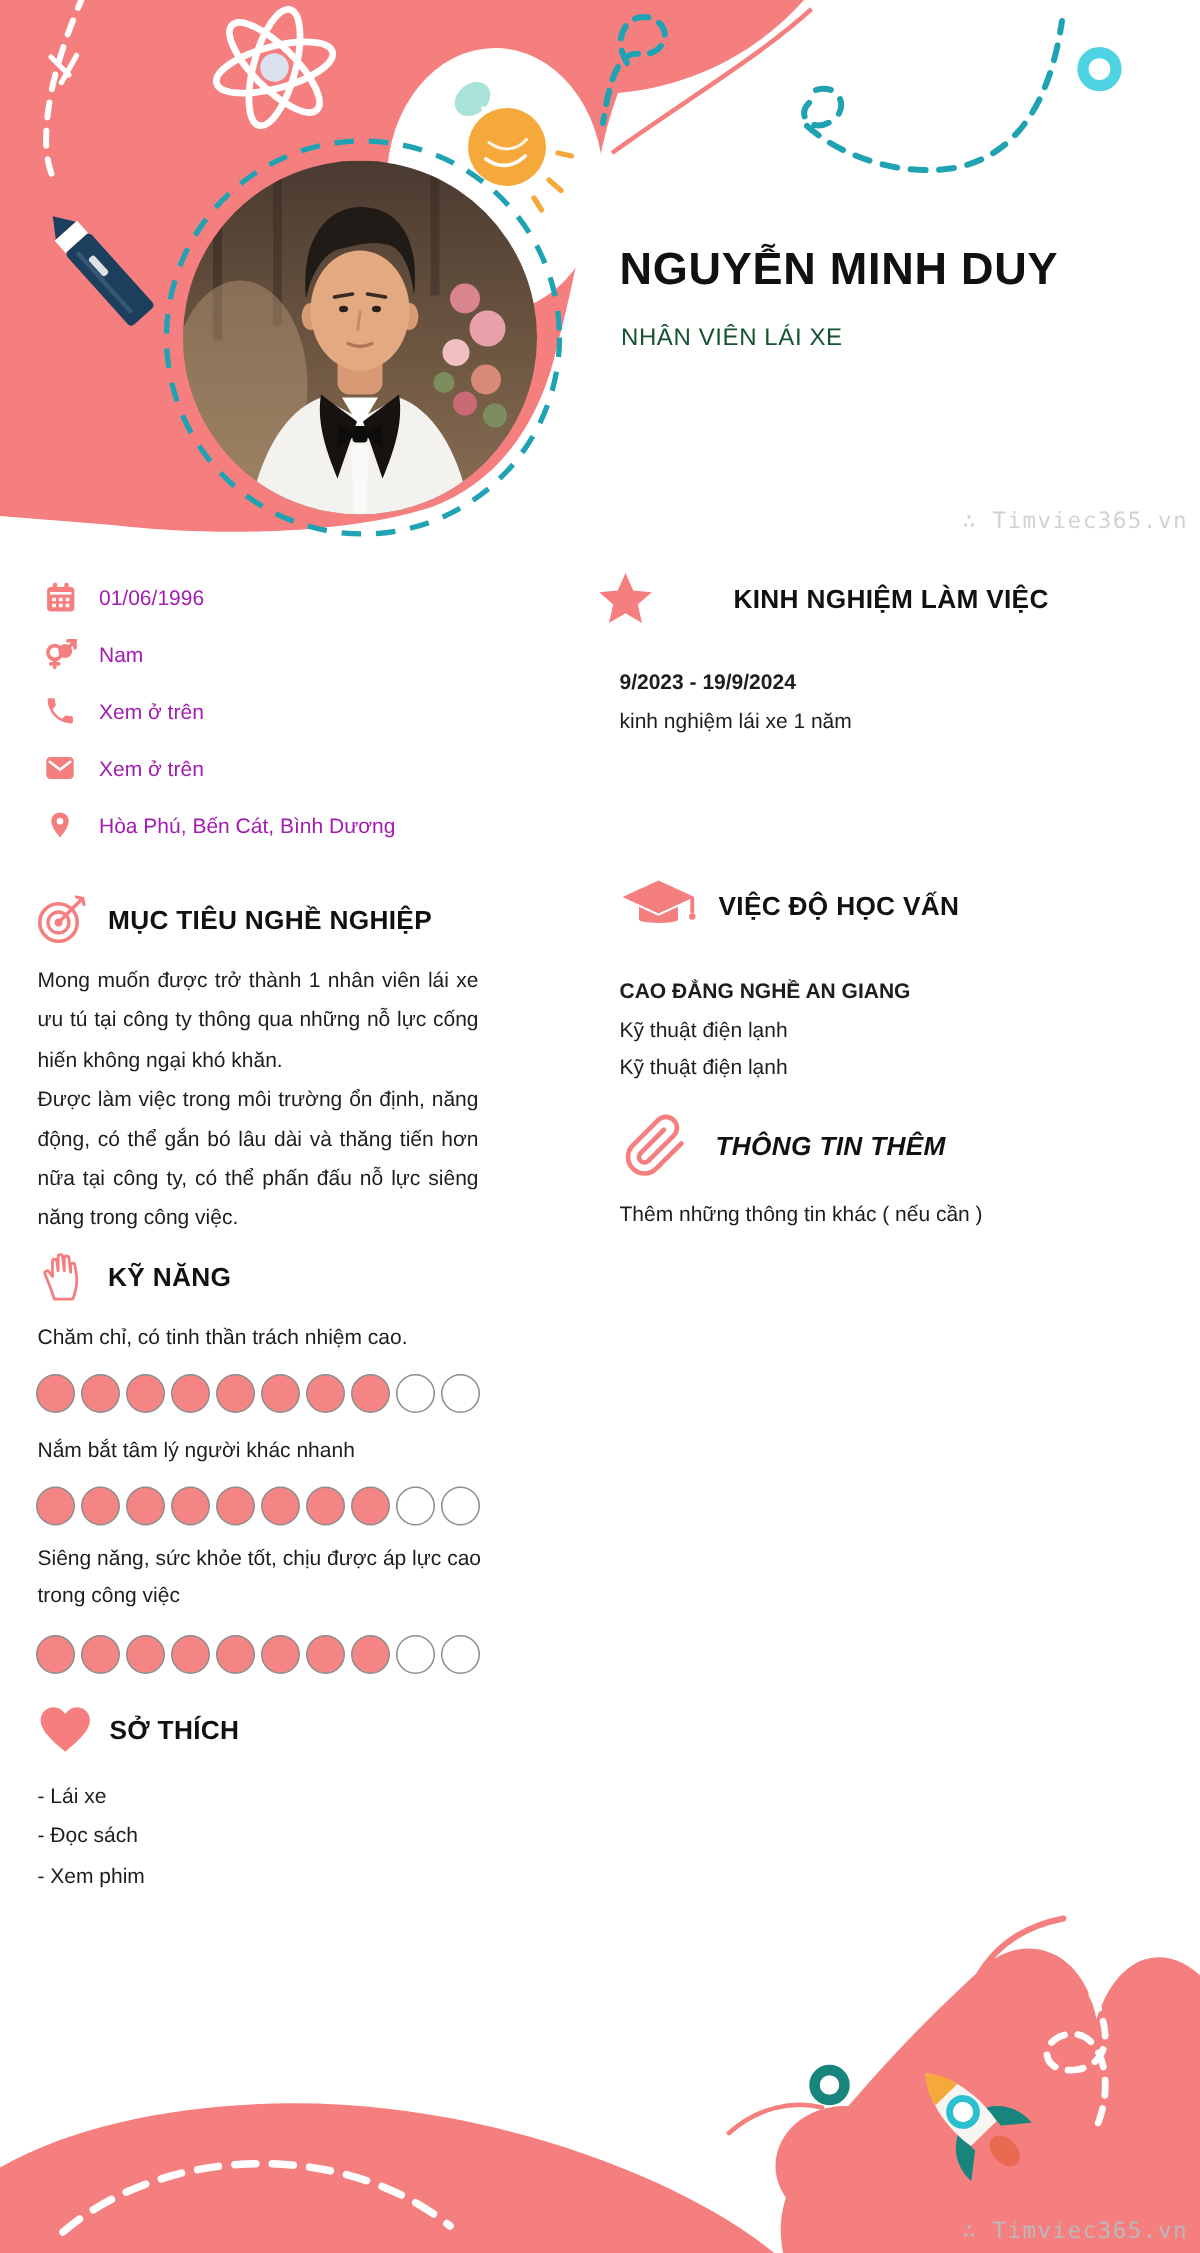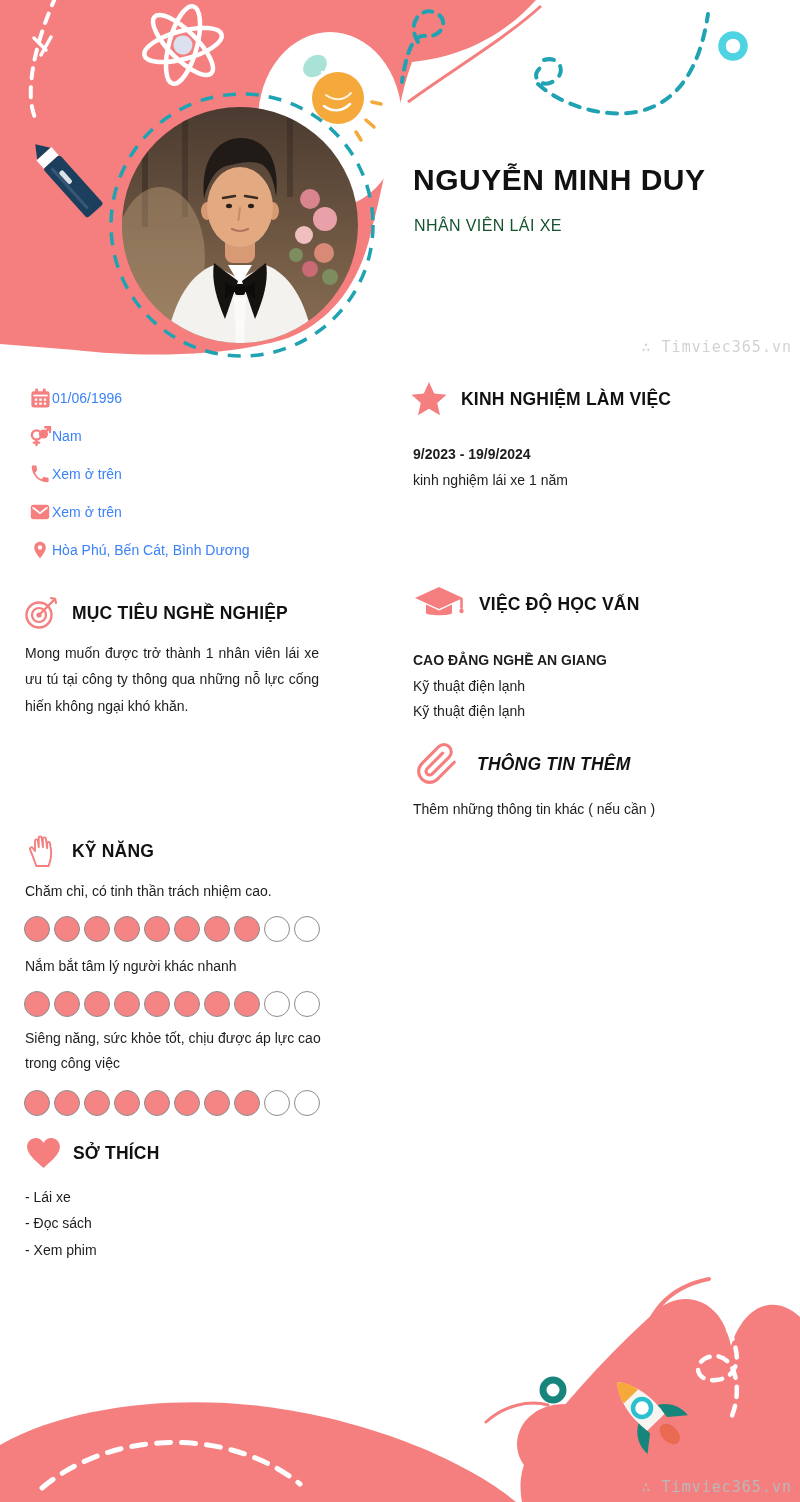--- a/index.html
+++ b/index.html
@@ -7,21 +7,21 @@
         font-family:"Liberation Sans","DejaVu Sans",sans-serif;color:#1d1d1d;}
   .abs{position:absolute;}
   svg{display:block;}
 
   .name{left:413px;top:163px;font-size:30px;font-weight:700;letter-spacing:.5px;color:#111;}
   .role{left:414px;top:217px;font-size:16px;letter-spacing:.4px;color:#14532d;}
 
   .info-list{left:28px;top:379px;width:340px;}
   .info-row{display:flex;align-items:center;height:38px;}
   .info-row .ic{width:24px;height:24px;flex:0 0 24px;display:flex;align-items:center;justify-content:center;}
-  .info-row .tx{font-size:14px;color:#3b82f6;}
+  .info-row .tx{margin-left:14px;font-size:14px;color:#a21caf;}
 
   .sec-head{display:flex;align-items:center;}
   .sec-head .hic{display:flex;align-items:center;justify-content:center;}
   .sec-head h2{margin:0;font-size:17.5px;font-weight:700;color:#111;letter-spacing:.2px;}
 
   .body-txt{font-size:14px;line-height:26.4px;color:#1d1d1d;}
   .just{text-align:justify;}
   .b{font-weight:700;}
 
   .dots{display:flex;gap:4px;}
@@ -199,20 +199,21 @@
           <circle cx="15" cy="20" r="7" stroke-width="2.2"></circle>
           <circle cx="15" cy="20" r="2.6" fill="#F57F7F" stroke="none"></circle>
           <path d="M17,18 L31,4" stroke-width="2.4" stroke-linecap="round"></path>
           <path d="M27,3 L31,4 L32,8" stroke-width="2.2" stroke-linecap="round"></path>
         </svg>
     </span>
     <h2 style="margin-left:12px;">MỤC TIÊU NGHỀ NGHIỆP</h2>
   </div>
   <div class="abs body-txt just" style="left:25px;top:640px;width:294px;">
     <p style="margin:0;">Mong muốn được trở thành 1 nhân viên lái xe ưu tú tại công ty thông qua những nỗ lực cống hiến không ngại khó khăn.</p>
+    <p style="margin:0;">Được làm việc trong môi trường ổn định, năng động, có thể gắn bó lâu dài và thăng tiến hơn nữa tại công ty, có thể phấn đấu nỗ lực siêng năng trong công việc.</p>
   </div>
 
   <div class="abs sec-head" style="left:24px;top:833px;">
     <span class="hic" style="width:34px;height:36px;">
       <svg width="32" height="36" viewBox="0 0 34 38" fill="none" stroke="#F57F7F" stroke-width="2" stroke-linejoin="round" stroke-linecap="round">
           <path d="M12,35 L25,35 C27,30 28.5,24 27.5,17 L26.5,11 C26.3,9 23.5,9 23.5,11 L23.5,16 L22.3,6 C22,4 19,4 19,6 L19,15 L17.8,5 C17.6,3 14.6,3 14.6,5 L14.6,15 L13.6,8 C13.3,6 10.6,6.3 10.6,8.3 L10.6,19 L8.3,15.8 C7,14 4.5,15.5 5.4,17.6 C7.5,22.5 10,29 12,35 Z"></path>
         </svg>
     </span>
     <h2 style="margin-left:14px;">KỸ NĂNG</h2>
   </div>
@@ -263,21 +264,21 @@
         </svg>
     </span>
     <h2 style="margin-left:11px;">SỞ THÍCH</h2>
   </div>
   <div class="abs body-txt" style="left:25px;top:1184px;line-height:26.3px;">
     <div>- Lái xe</div>
     <div>- Đọc sách</div>
     <div>- Xem phim</div>
   </div>
 
-  <div class="abs sec-head" style="left:410px;top:381px;">
+  <div class="abs sec-head" style="left:398px;top:381px;gap:40px;">
     <span class="hic" style="width:38px;height:36px;">
       <svg width="38" height="36" viewBox="0 0 38 36" fill="#F57F7F">
           <polygon points="19,1 24.2,12.6 36.5,13.8 27.2,22 30,34.3 19,27.8 8,34.3 10.8,22 1.5,13.8 13.8,12.6"></polygon>
         </svg>
     </span>
     <h2 style="margin-left:13px;">KINH NGHIỆM LÀM VIỆC</h2>
   </div>
   <div class="abs" style="left:413px;top:442px;width:380px;font-size:14px;line-height:25.6px;">
     <div class="b">9/2023 - 19/9/2024</div>
     <div>kinh nghiệm lái xe 1 năm</div>

